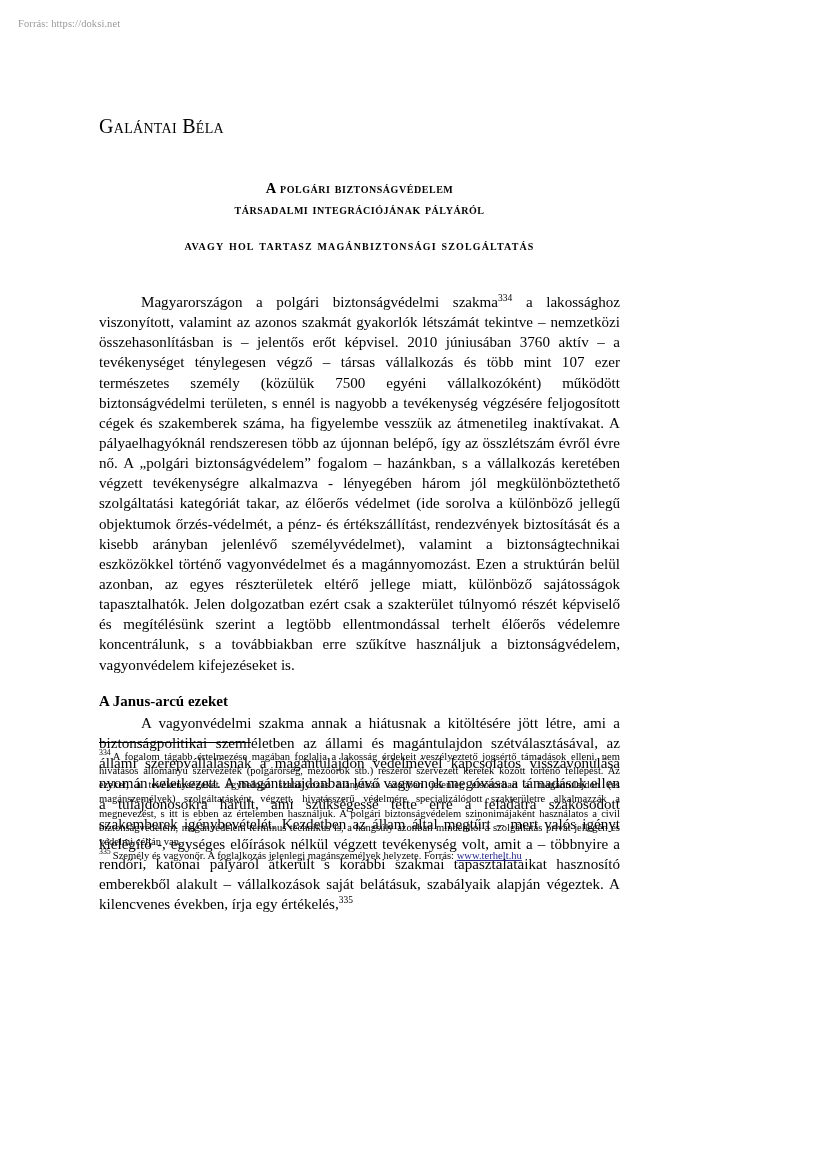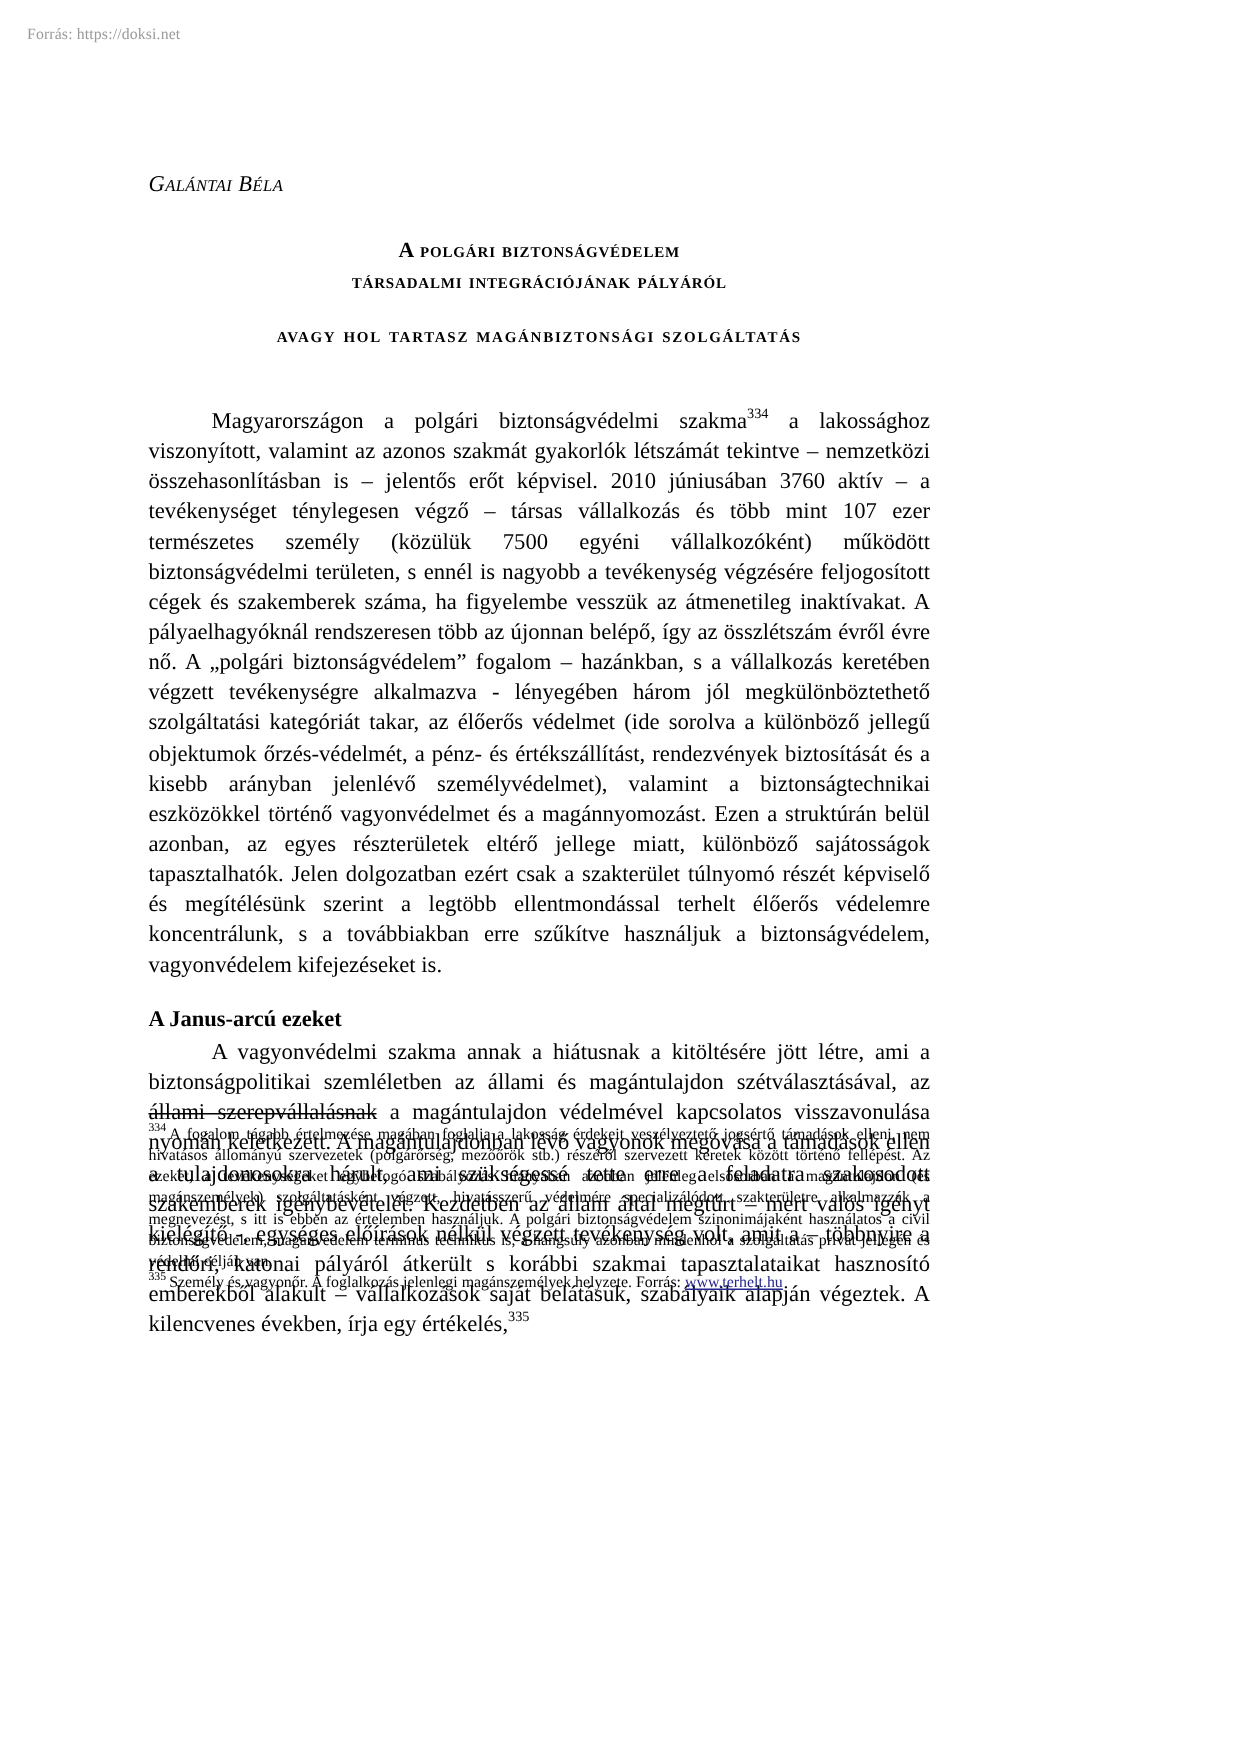--- a/index.html
+++ b/index.html
@@ -32,29 +32,28 @@
   
   .page {
     position: absolute;
     left: 99px;
     top: 0;
     width: 521px;
   }
 
   .author {
     margin-top: 114px;
-    font-size: 15px;
+    font-size: 20px;
     font-variant: small-caps;
     letter-spacing: 0.3px;
     line-height: 1.2;
-    font-style: italic;
   }
 
   .title-block {
-    margin-top: 25px;
+    margin-top: 40px;
     text-align: center;
   }
   .title-main {
     font-size: 14.5px;
     font-weight: bold;
     font-variant: small-caps;
     letter-spacing: 0.55px;
     line-height: 1.42;
   }
   .title-sub {

